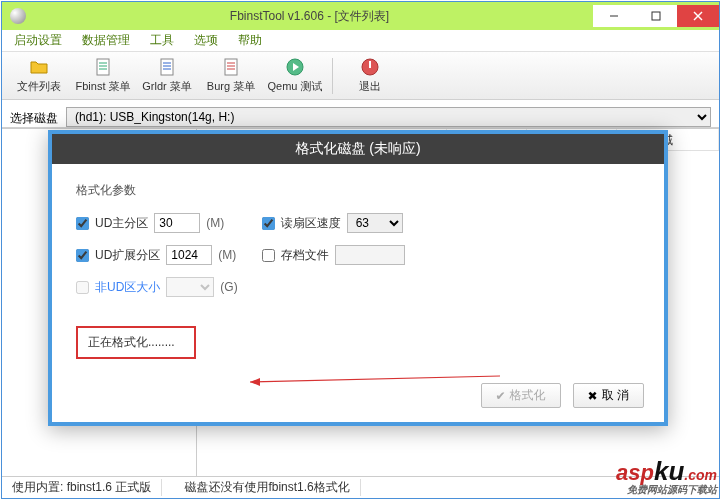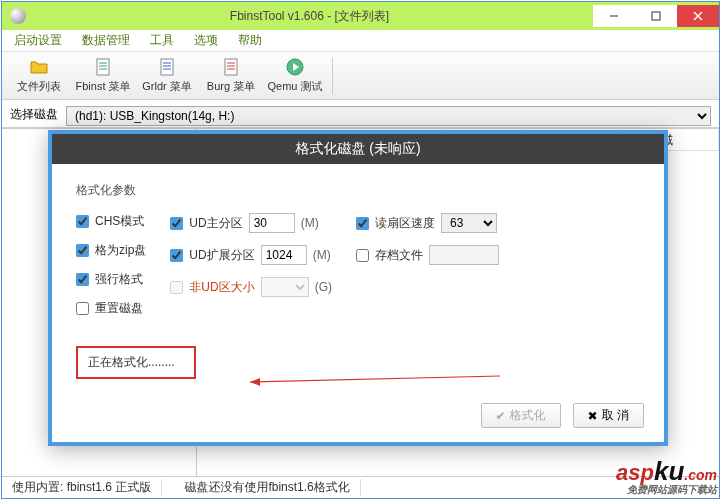--- a/index.html
+++ b/index.html
@@ -16,21 +16,21 @@
 
 .menubar { height: 22px; display: flex; align-items: center; padding: 0 8px; gap: 12px; border-bottom: 1px solid #e0e0e0; }
 .menubar .menu-item { color: #4d7c0f; padding: 2px 4px; cursor: pointer; }
 
 .toolbar { height: 48px; display: flex; align-items: center; padding: 2px 6px; gap: 2px; border-bottom: 1px solid #d0d0d0; background: linear-gradient(#fdfdfd, #ececec); }
 .tool-btn { width: 62px; height: 44px; display: flex; flex-direction: column; align-items: center; justify-content: center; gap: 2px; border: 1px solid transparent; border-radius: 3px; cursor: pointer; }
 .tool-btn .ico { width: 20px; height: 20px; display: flex; align-items: center; justify-content: center; }
 .tool-btn .lbl { font-size: 11px; color: #333; white-space: nowrap; }
 .tool-sep { width: 1px; height: 36px; background: #ccc; margin: 0 4px; }
 
-.diskbar { height: 28px; display: flex; align-items: flex-start; padding: 6px 8px; gap: 8px; border-bottom: 1px solid #d0d0d0; }
+.diskbar { height: 28px; display: flex; align-items: flex-end; padding: 0 8px; gap: 8px; border-bottom: 1px solid #d0d0d0; }
 .diskbar select { flex: 1; height: 20px; border: 1px solid #aaa; font-size: 12px; padding: 0 4px; }
 
 .content { flex: 1; display: flex; border-top: 1px solid #ccc; position: relative; }
 .tree-panel { width: 195px; border-right: 1px solid #ccc; background: #fff; }
 .list-panel { flex: 1; display: flex; flex-direction: column; }
 .list-header { height: 22px; display: flex; border-bottom: 1px solid #e0e0e0; background: #fff; }
 .list-header .col { border-right: 1px solid #e8e8e8; padding: 3px 8px; color: #333; }
 
 .statusbar { height: 22px; border-top: 1px solid #ccc; display: flex; align-items: center; font-size: 12px; color: #333; gap: 12px; }
 .status-seg { padding: 0 10px; border-right: 1px solid #ddd; }
@@ -140,20 +140,29 @@
     <div class="tool-btn">
       <span class="ico">
           <svg width="20" height="20" viewBox="0 0 20 20">
             <circle cx="10" cy="10" r="8" fill="#5b8" stroke="#396"></circle>
             <path d="M8 6l6 4-6 4z" fill="#fff"></path>
           </svg>
         </span>
       <span class="lbl">Qemu 测试</span>
     </div>
     <div class="tool-sep"></div>
+    <div class="tool-btn">
+      <span class="ico">
+          <svg width="20" height="20" viewBox="0 0 20 20">
+            <circle cx="10" cy="10" r="8" fill="#d55" stroke="#a33"></circle>
+            <rect x="9" y="4" width="2" height="7" fill="#fff"></rect>
+          </svg>
+        </span>
+      <span class="lbl">退出</span>
+    </div>
   </div>
 
   <div class="diskbar">
     <span>选择磁盘</span>
     <select><option>(hd1): USB_Kingston(14g, H:)</option></select>
   </div>
 
   <div class="content">
     <div class="tree-panel"></div>
     <div class="list-panel">
@@ -173,51 +182,33 @@
 </div>
 
 <div class="modal">
   <div class="modal-title">格式化磁盘 (未响应)</div>
   <div class="modal-body">
     <div class="group-label">格式化参数</div>
     <div class="form-grid">
       <div class="form-col">
         <div class="form-row">
             <input type="checkbox" checked="" style="">
-            <label>CHS模式</label>
-          </div>
-        <div class="form-row">
-            <input type="checkbox" checked="" style="">
-            <label>格为zip盘</label>
-          </div>
-        <div class="form-row">
-            <input type="checkbox" checked="" style="">
-            <label>强行格式</label>
-          </div>
-        <div class="form-row">
-            <input type="checkbox" style="">
-            <label>重置磁盘</label>
-          </div>
-      </div>
-      <div class="form-col">
-        <div class="form-row">
-            <input type="checkbox" checked="" style="">
             <label>UD主分区</label>
             <input type="text" style="width: 46px;" value="30">
             <span class="unit">(M)</span>
           </div>
         <div class="form-row">
             <input type="checkbox" checked="" style="">
             <label>UD扩展分区</label>
             <input type="text" style="width: 46px;" value="1024">
             <span class="unit">(M)</span>
           </div>
         <div class="form-row">
             <input type="checkbox" disabled="" style="">
-            <label style="color:#c2410c">非UD区大小</label>
+            <label style="color:#3b82f6">非UD区大小</label>
             <select disabled="" style="width:48px"></select>
             <span class="unit">(G)</span>
           </div>
       </div>
       <div class="form-col">
         <div class="form-row">
             <input type="checkbox" checked="" style="">
             <label>读扇区速度</label>
             <select style="width:56px"><option>63</option></select>
           </div>

